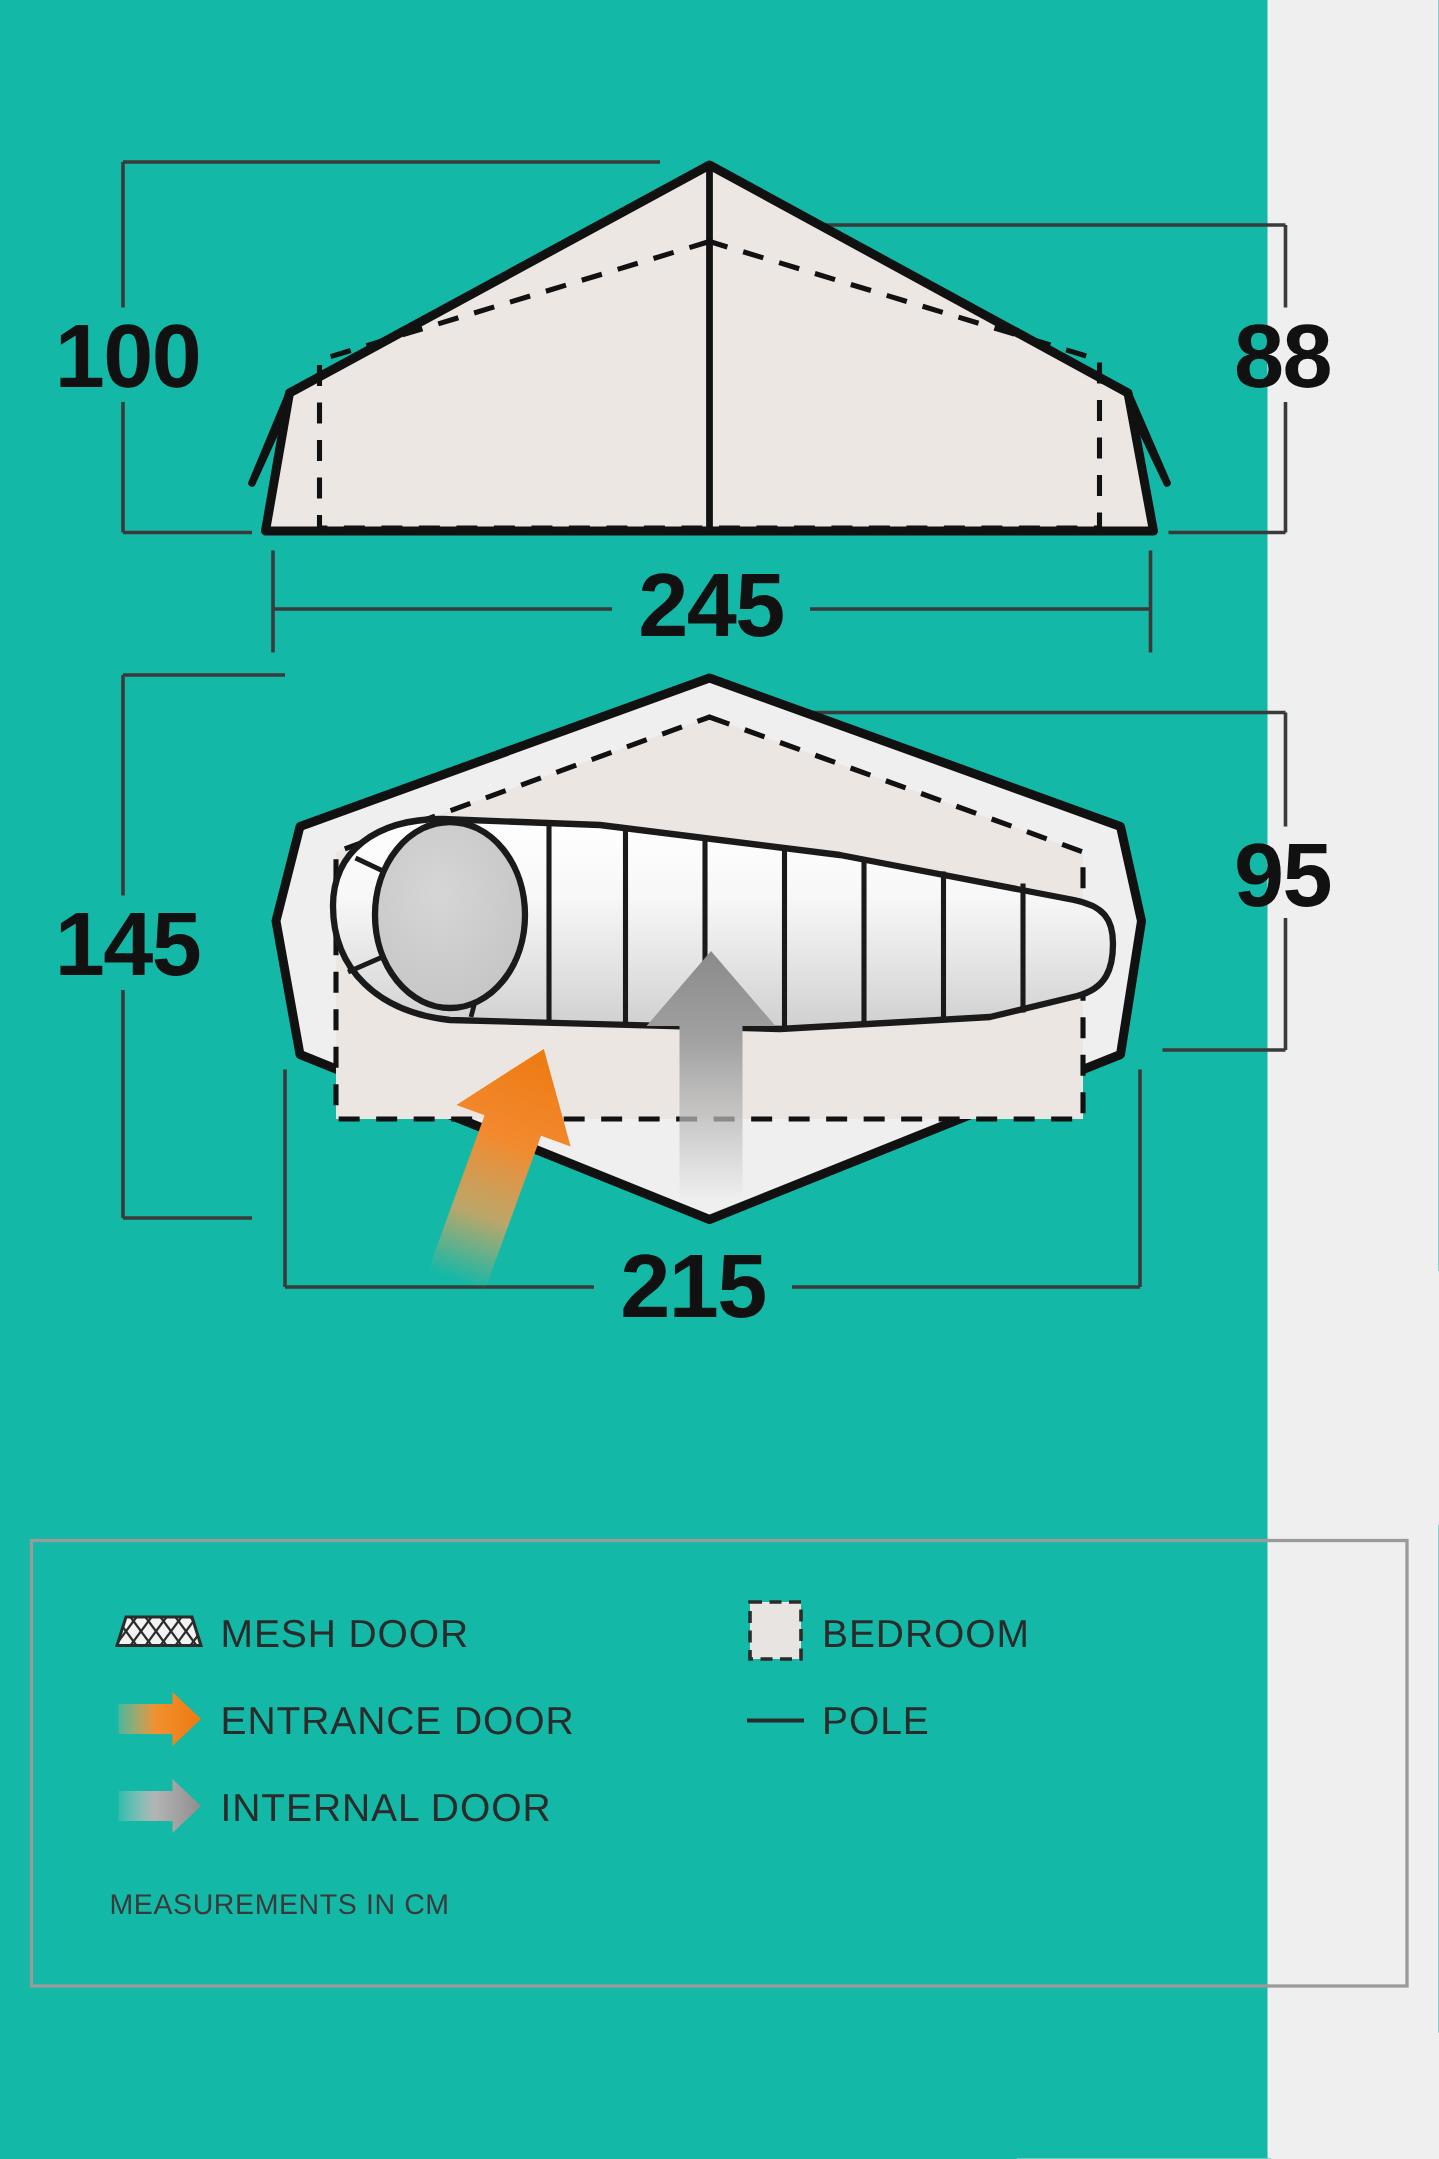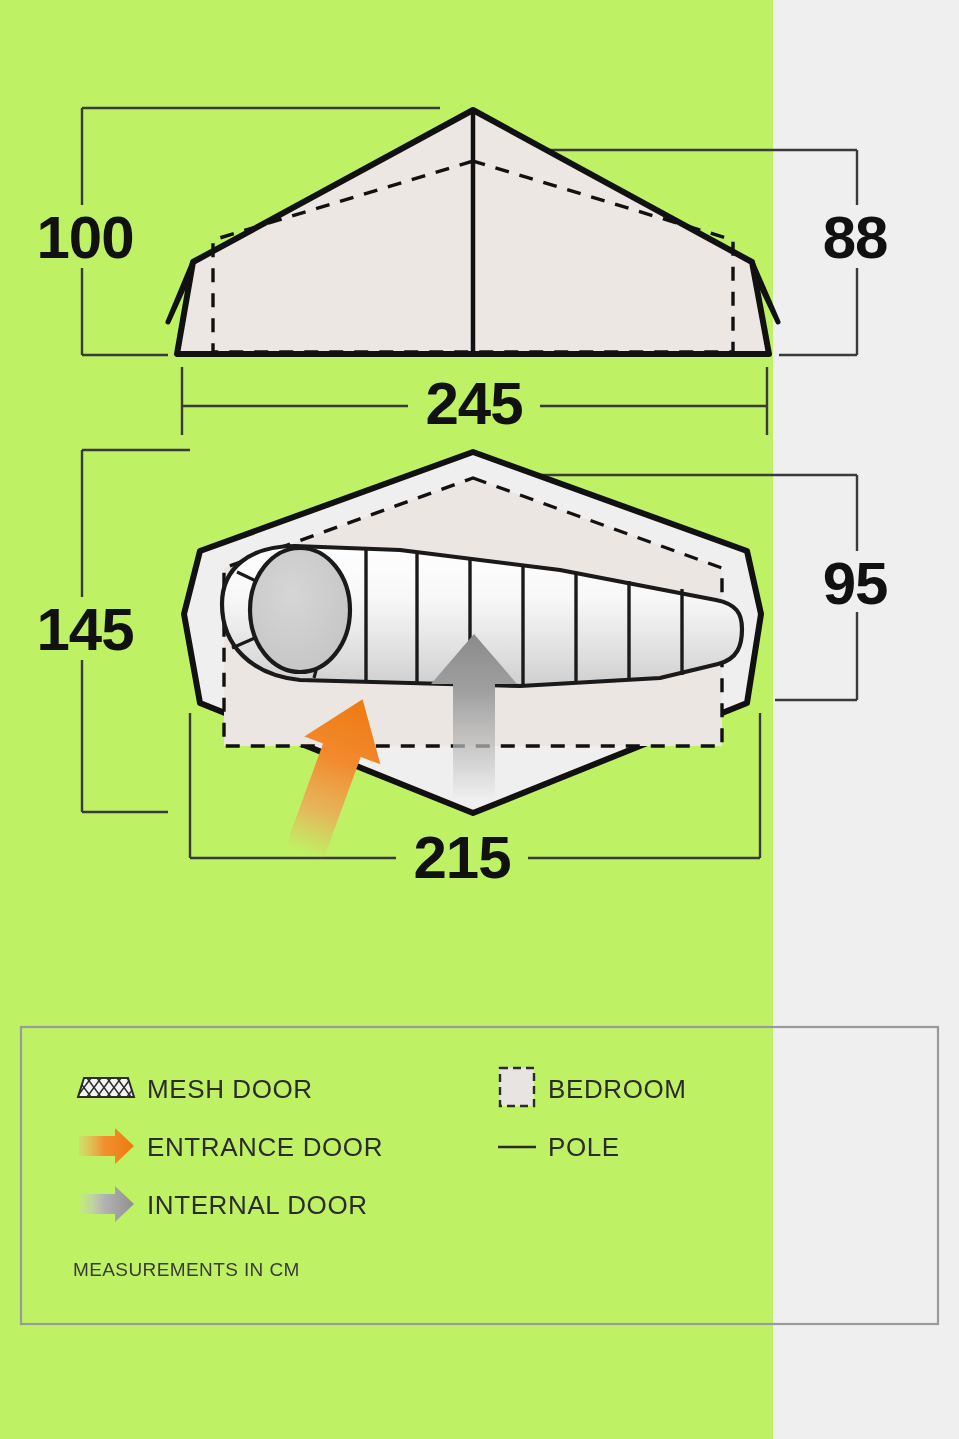--- a/index.html
+++ b/index.html
@@ -10,23 +10,23 @@
     width: 959px;
     height: 1439px;
     background: #efefef;
     font-family: "Liberation Sans", sans-serif;
     overflow: hidden;
     position: relative;
   }
 
   .page {
     position: relative;
-    width: 773px;
+    width: 845px;
     height: 1439px;
-    background: #bef264;
+    background: #14b8a6;
   }
 
   .diagram-svg {
     position: absolute;
     left: 0;
     top: 0;
     width: 959px;
     height: 1439px;
     display: block;
   }

